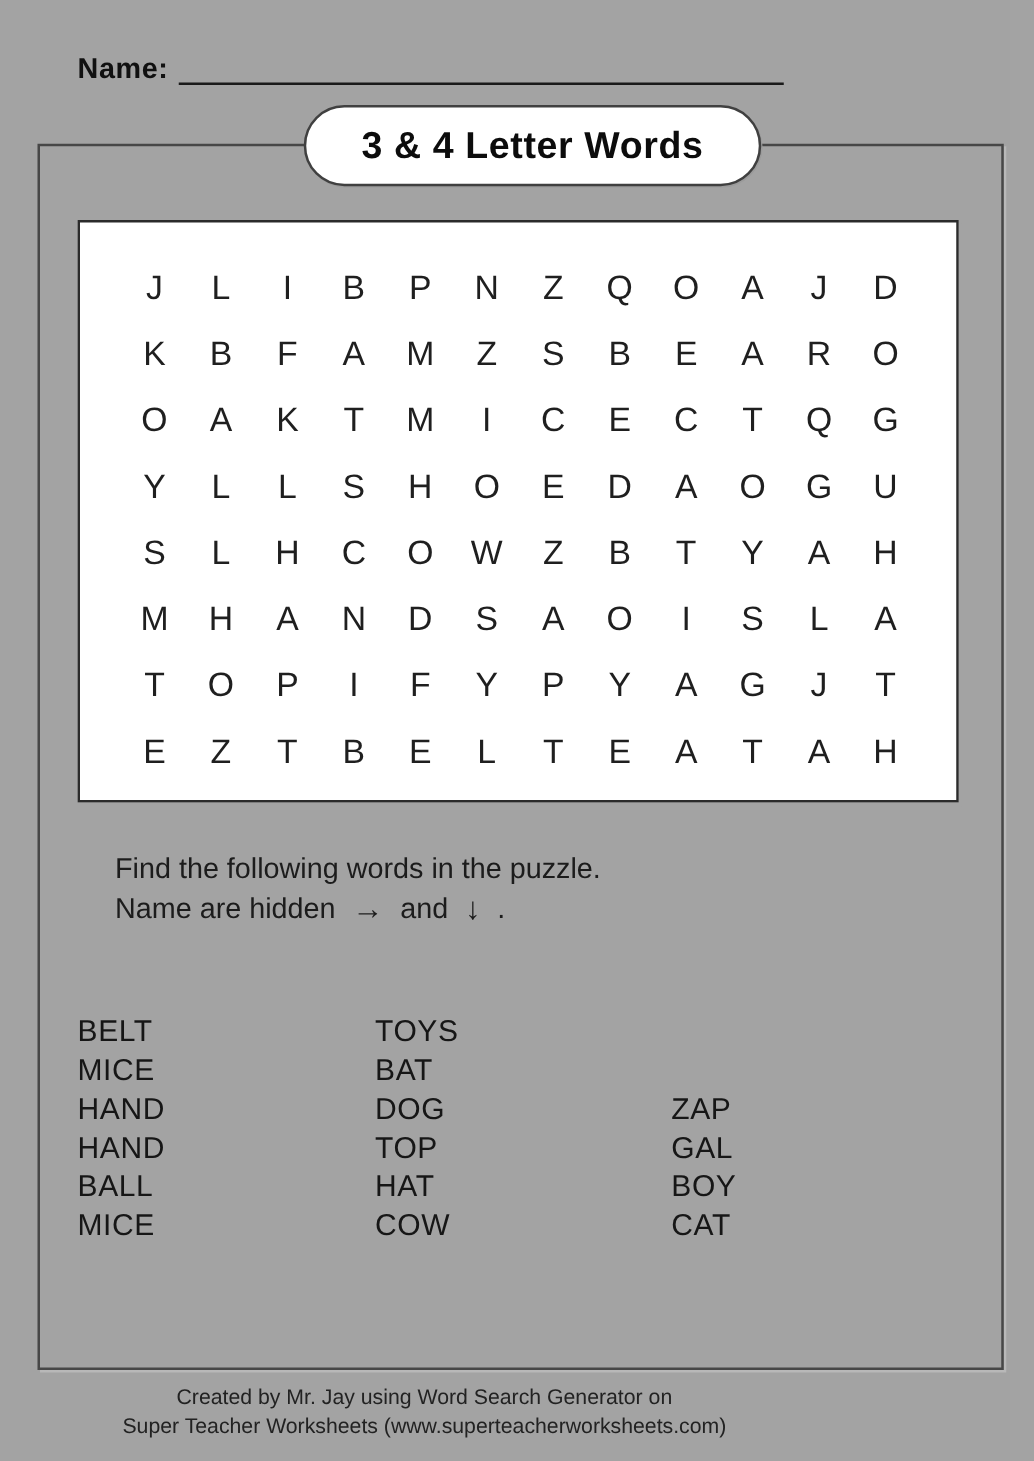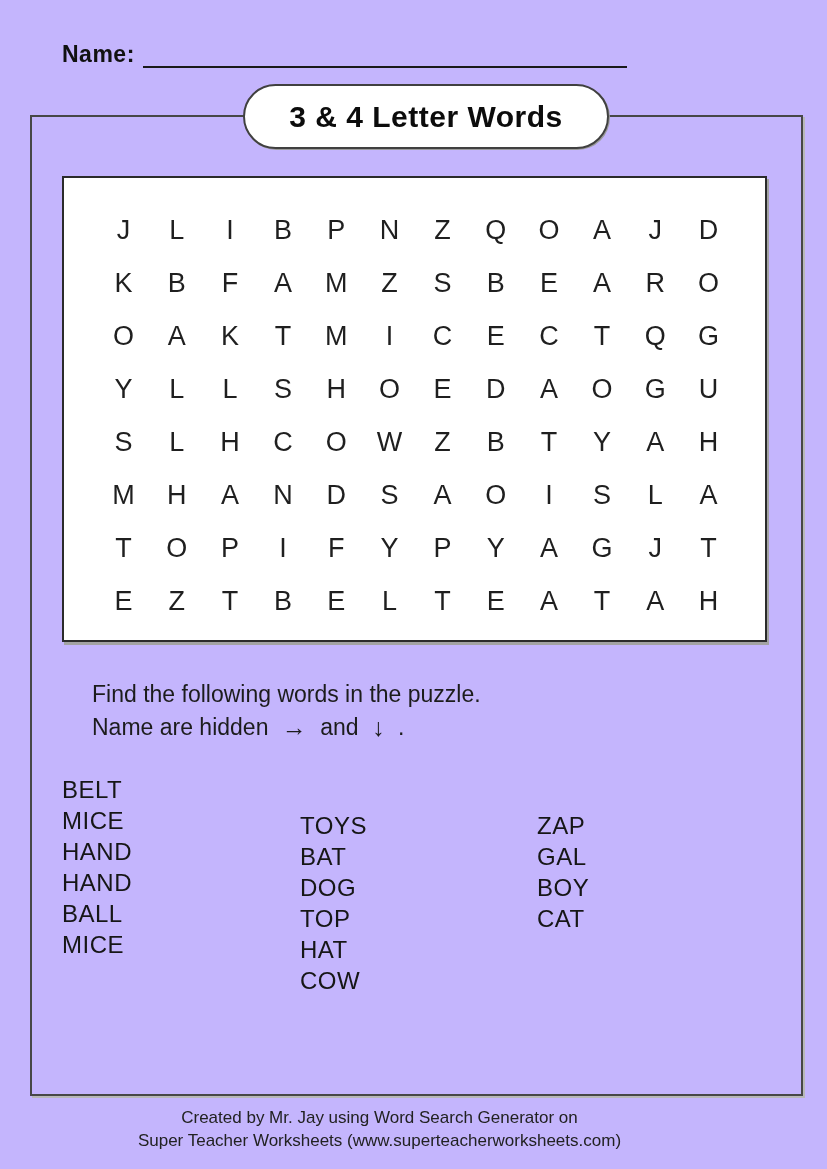--- a/index.html
+++ b/index.html
@@ -1,17 +1,17 @@
 <!DOCTYPE html>
 <html><head>
 <meta charset="utf-8">
 <style>
   html,body { margin:0; padding:0; background:#ffffff; }
   .sheet {
-    position:relative; width:827px; height:1169px; background:#c4b5fd;
+    position:relative; width:827px; height:1169px; background:#a3a3a3;
     font-family:"Liberation Sans", sans-serif; overflow:hidden;
   }
   
   .name-row { position:absolute; left:62px; top:40px; display:flex; align-items:flex-end; }
   .name-label { font-weight:bold; font-size:23px; color:#111; letter-spacing:0.5px; }
   .name-line { width:484px; height:26px; border-bottom:2px solid #1a1a1a; margin-left:8px; }
 
   
   .frame {
     position:absolute; left:30px; top:115px; width:769px; height:977px;
@@ -38,28 +38,28 @@
   .cell {
     display:flex; align-items:center; justify-content:center;
     font-size:27px; color:#1f1f1f;
   }
 
   
   .instructions { position:absolute; left:62px; top:678px; font-size:23px; color:#1c1c1c; line-height:32px;margin-left:30px; }
   .instructions .arrow { font-weight:bold; font-size:25px; margin:0 7px; position:relative; top:1px; }
 
   
-  .words { position:absolute; left:62px; top:774px; display:flex; }
+  .words { position:absolute; left:62px; top:774px; display:flex;align-items:flex-end; }
   .word-col { width:238px; }
   .word-col + .word-col { width:237px;margin-top:36px; }
   .word { font-size:24px; line-height:31px; color:#161616; letter-spacing:0.5px; }
 
   
   .footer { position:absolute; left:0; top:1106px; width:679px; text-align:center;
-            font-size:17px; line-height:23px; color:#222;margin-left:40px; }
+            font-size:17px; line-height:23px; color:#222; }
 </style>
 </head>
 <body>
 
 <div class="sheet">
 
   <div class="name-row">
     <span class="name-label">Name:</span>
     <span class="name-line"></span>
   </div>

